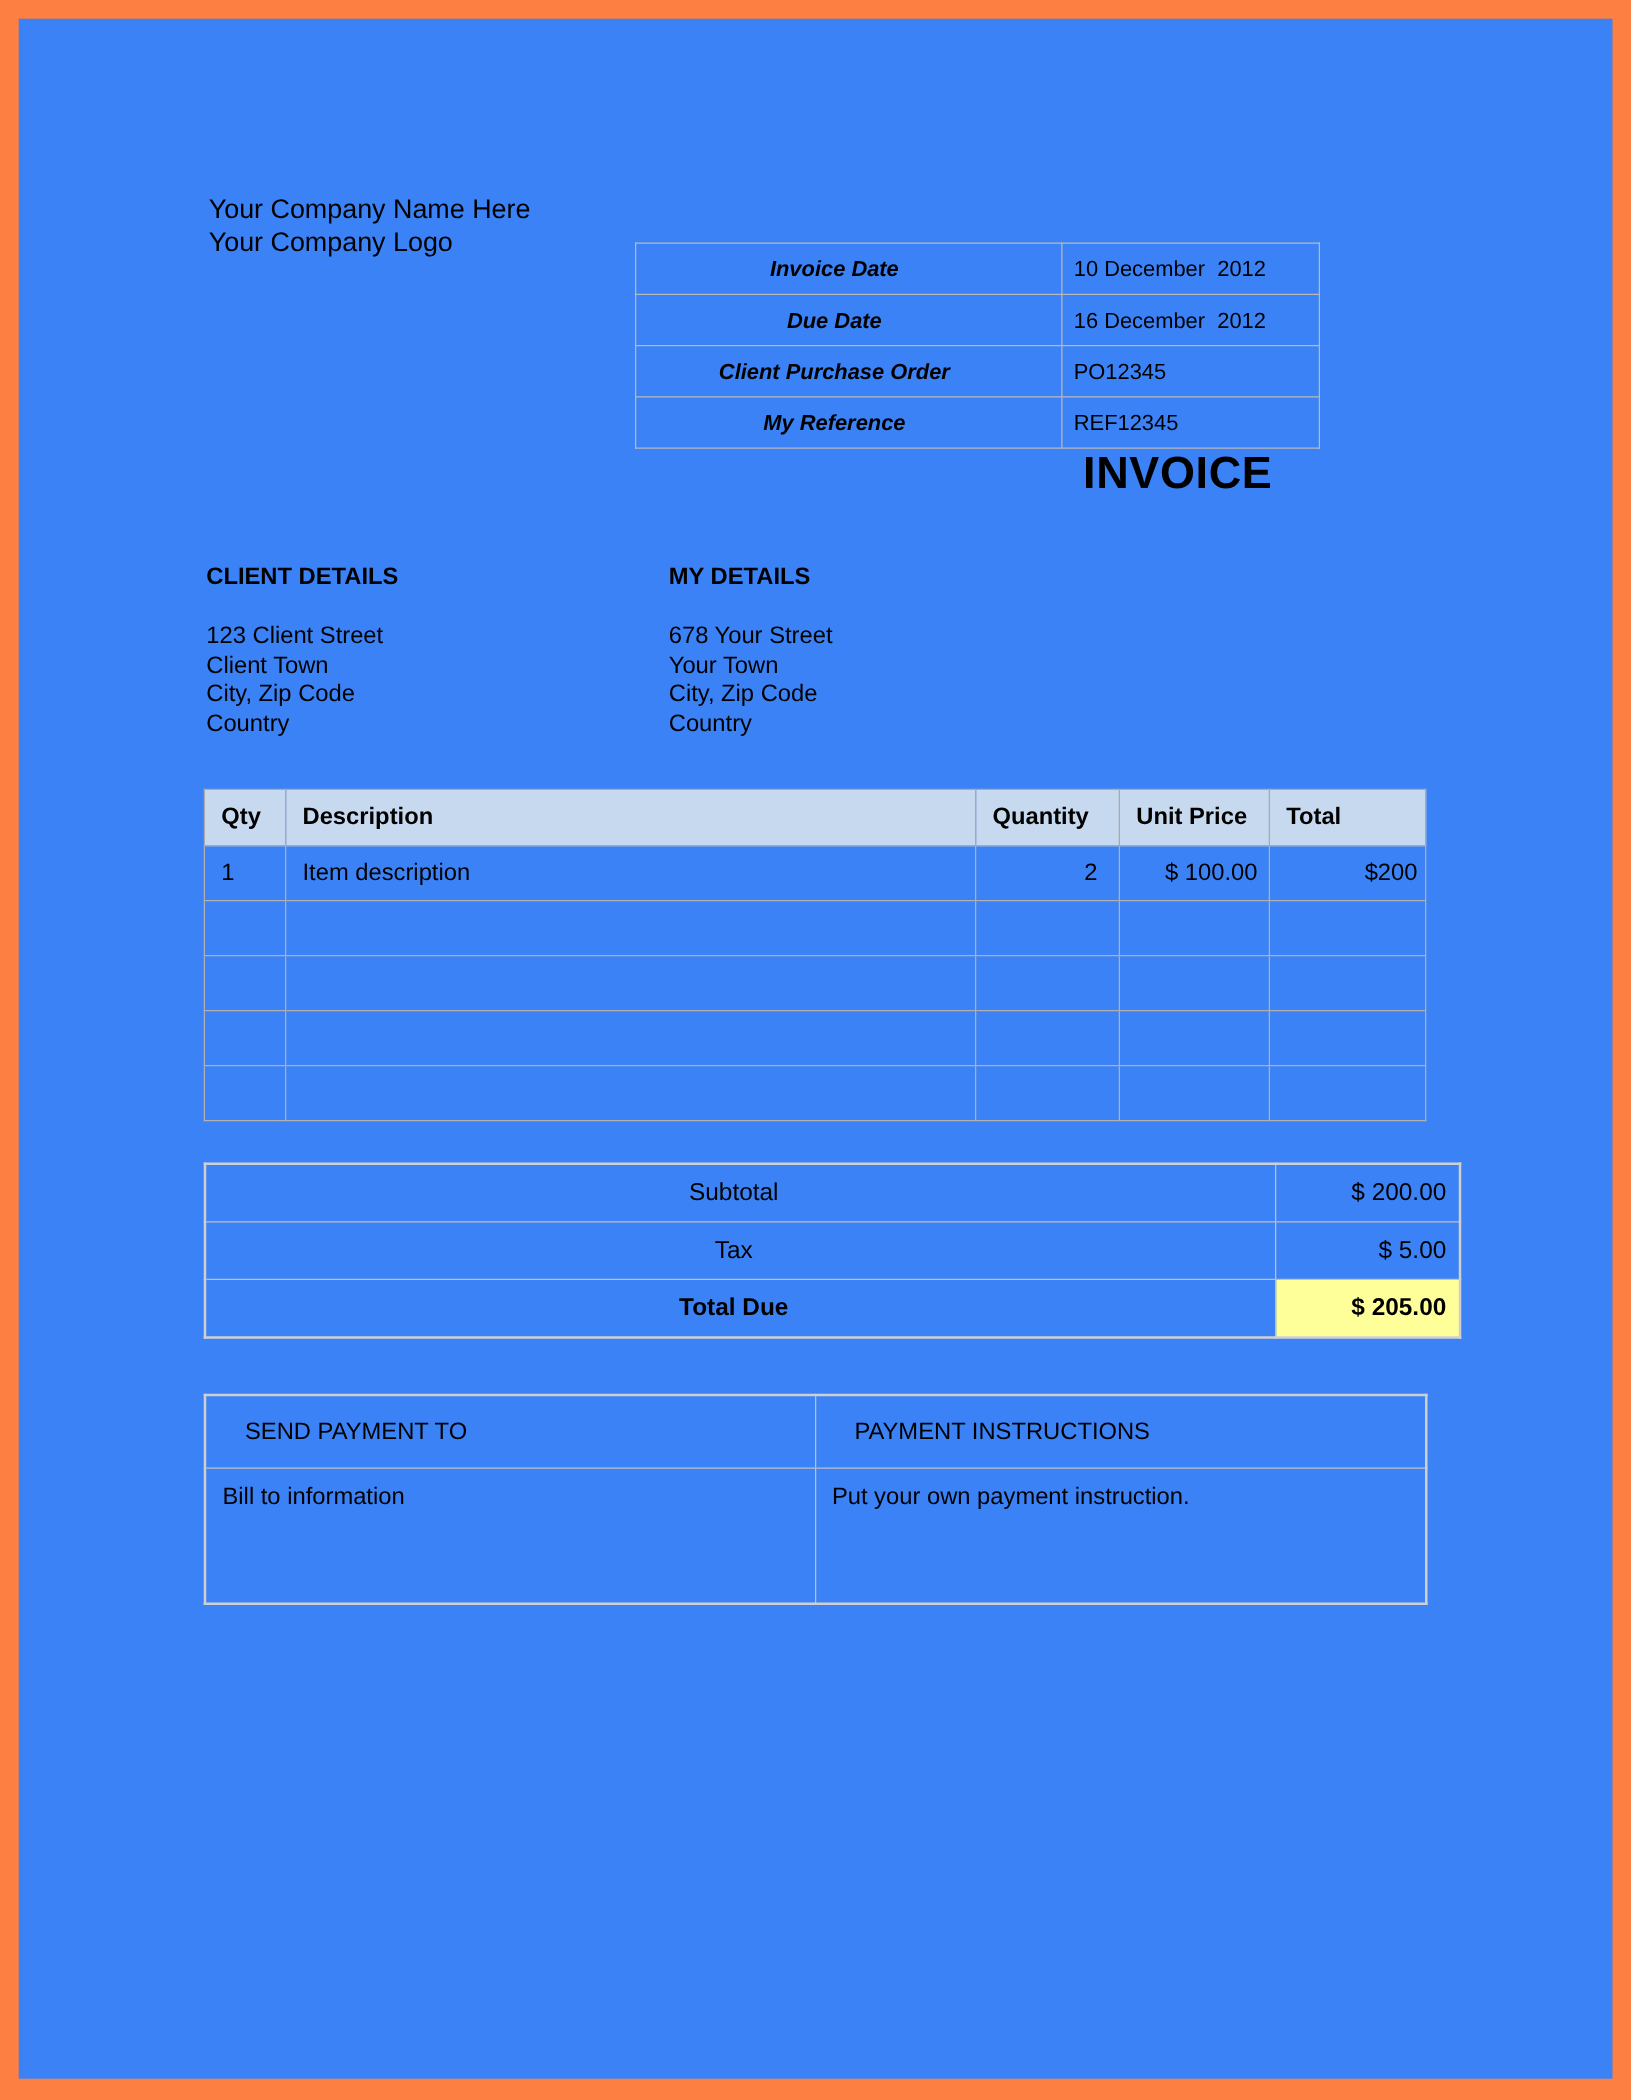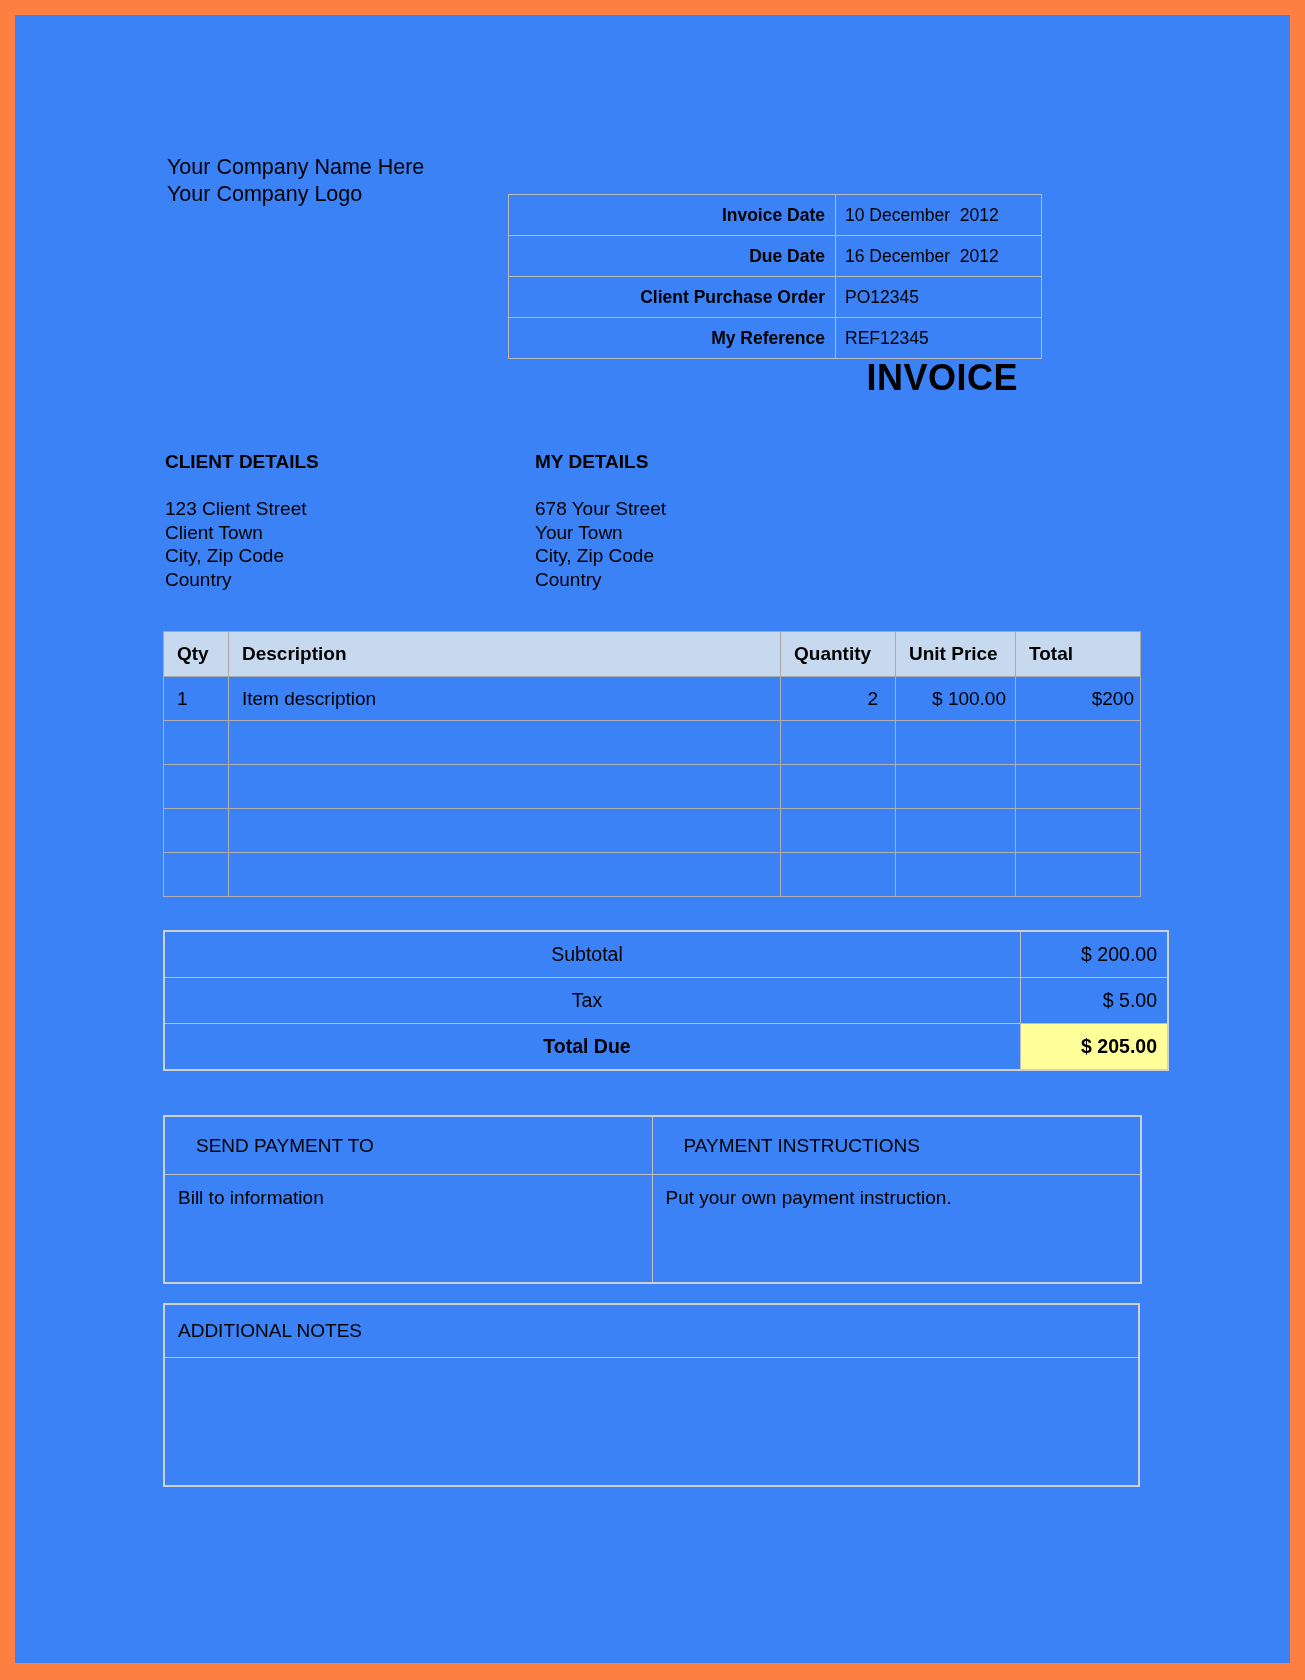--- a/index.html
+++ b/index.html
@@ -17,21 +17,21 @@
   }
   .abs { position: absolute; }
 
   
   .company { left: 152px; top: 139px; font-size: 21.5px; line-height: 27px; }
 
   
   table { border-collapse: collapse; table-layout: fixed; }
   .meta { left: 493px; top: 179px; width: 510px; font-size: 17.5px; }
   .meta td { border: 1px solid #b9b9b9; height: 38px; vertical-align: middle; }
-  .meta .lbl { width: 315px; font-weight: bold; text-align: right; padding-right: 10px; }
+  .meta .lbl { width: 315px; font-weight: bold; text-align: center; padding-right: 24px; font-style: italic; }
   .meta .val { width: 195px; text-align: left; padding-left: 9px; white-space: pre-wrap; }
 
   
   .invoice-title { top: 342px; right: 272px; font-size: 36px; font-weight: bold; letter-spacing: 0.5px; }
 
   
   .party { top: 436px; font-size: 19px; }
   .party.client { left: 150px; }
   .party.mine   { left: 520px; }
   .party .heading { font-weight: bold; margin: 0 0 24px 0; }
@@ -203,24 +203,14 @@
       <td>SEND PAYMENT TO</td>
       <td>PAYMENT INSTRUCTIONS</td>
     </tr>
     <tr class="body">
       <td>Bill to information</td>
       <td>Put your own payment instruction.</td>
     </tr>
   </tbody>
     </table>
 
-  <table class="abs notes">
-    <tbody>
-        <tr class="hdr">
-      <td>ADDITIONAL NOTES</td>
-    </tr>
-    <tr class="body">
-      <td></td>
-    </tr>
-  </tbody>
-    </table>
 
 </div>
 
 </body></html>

